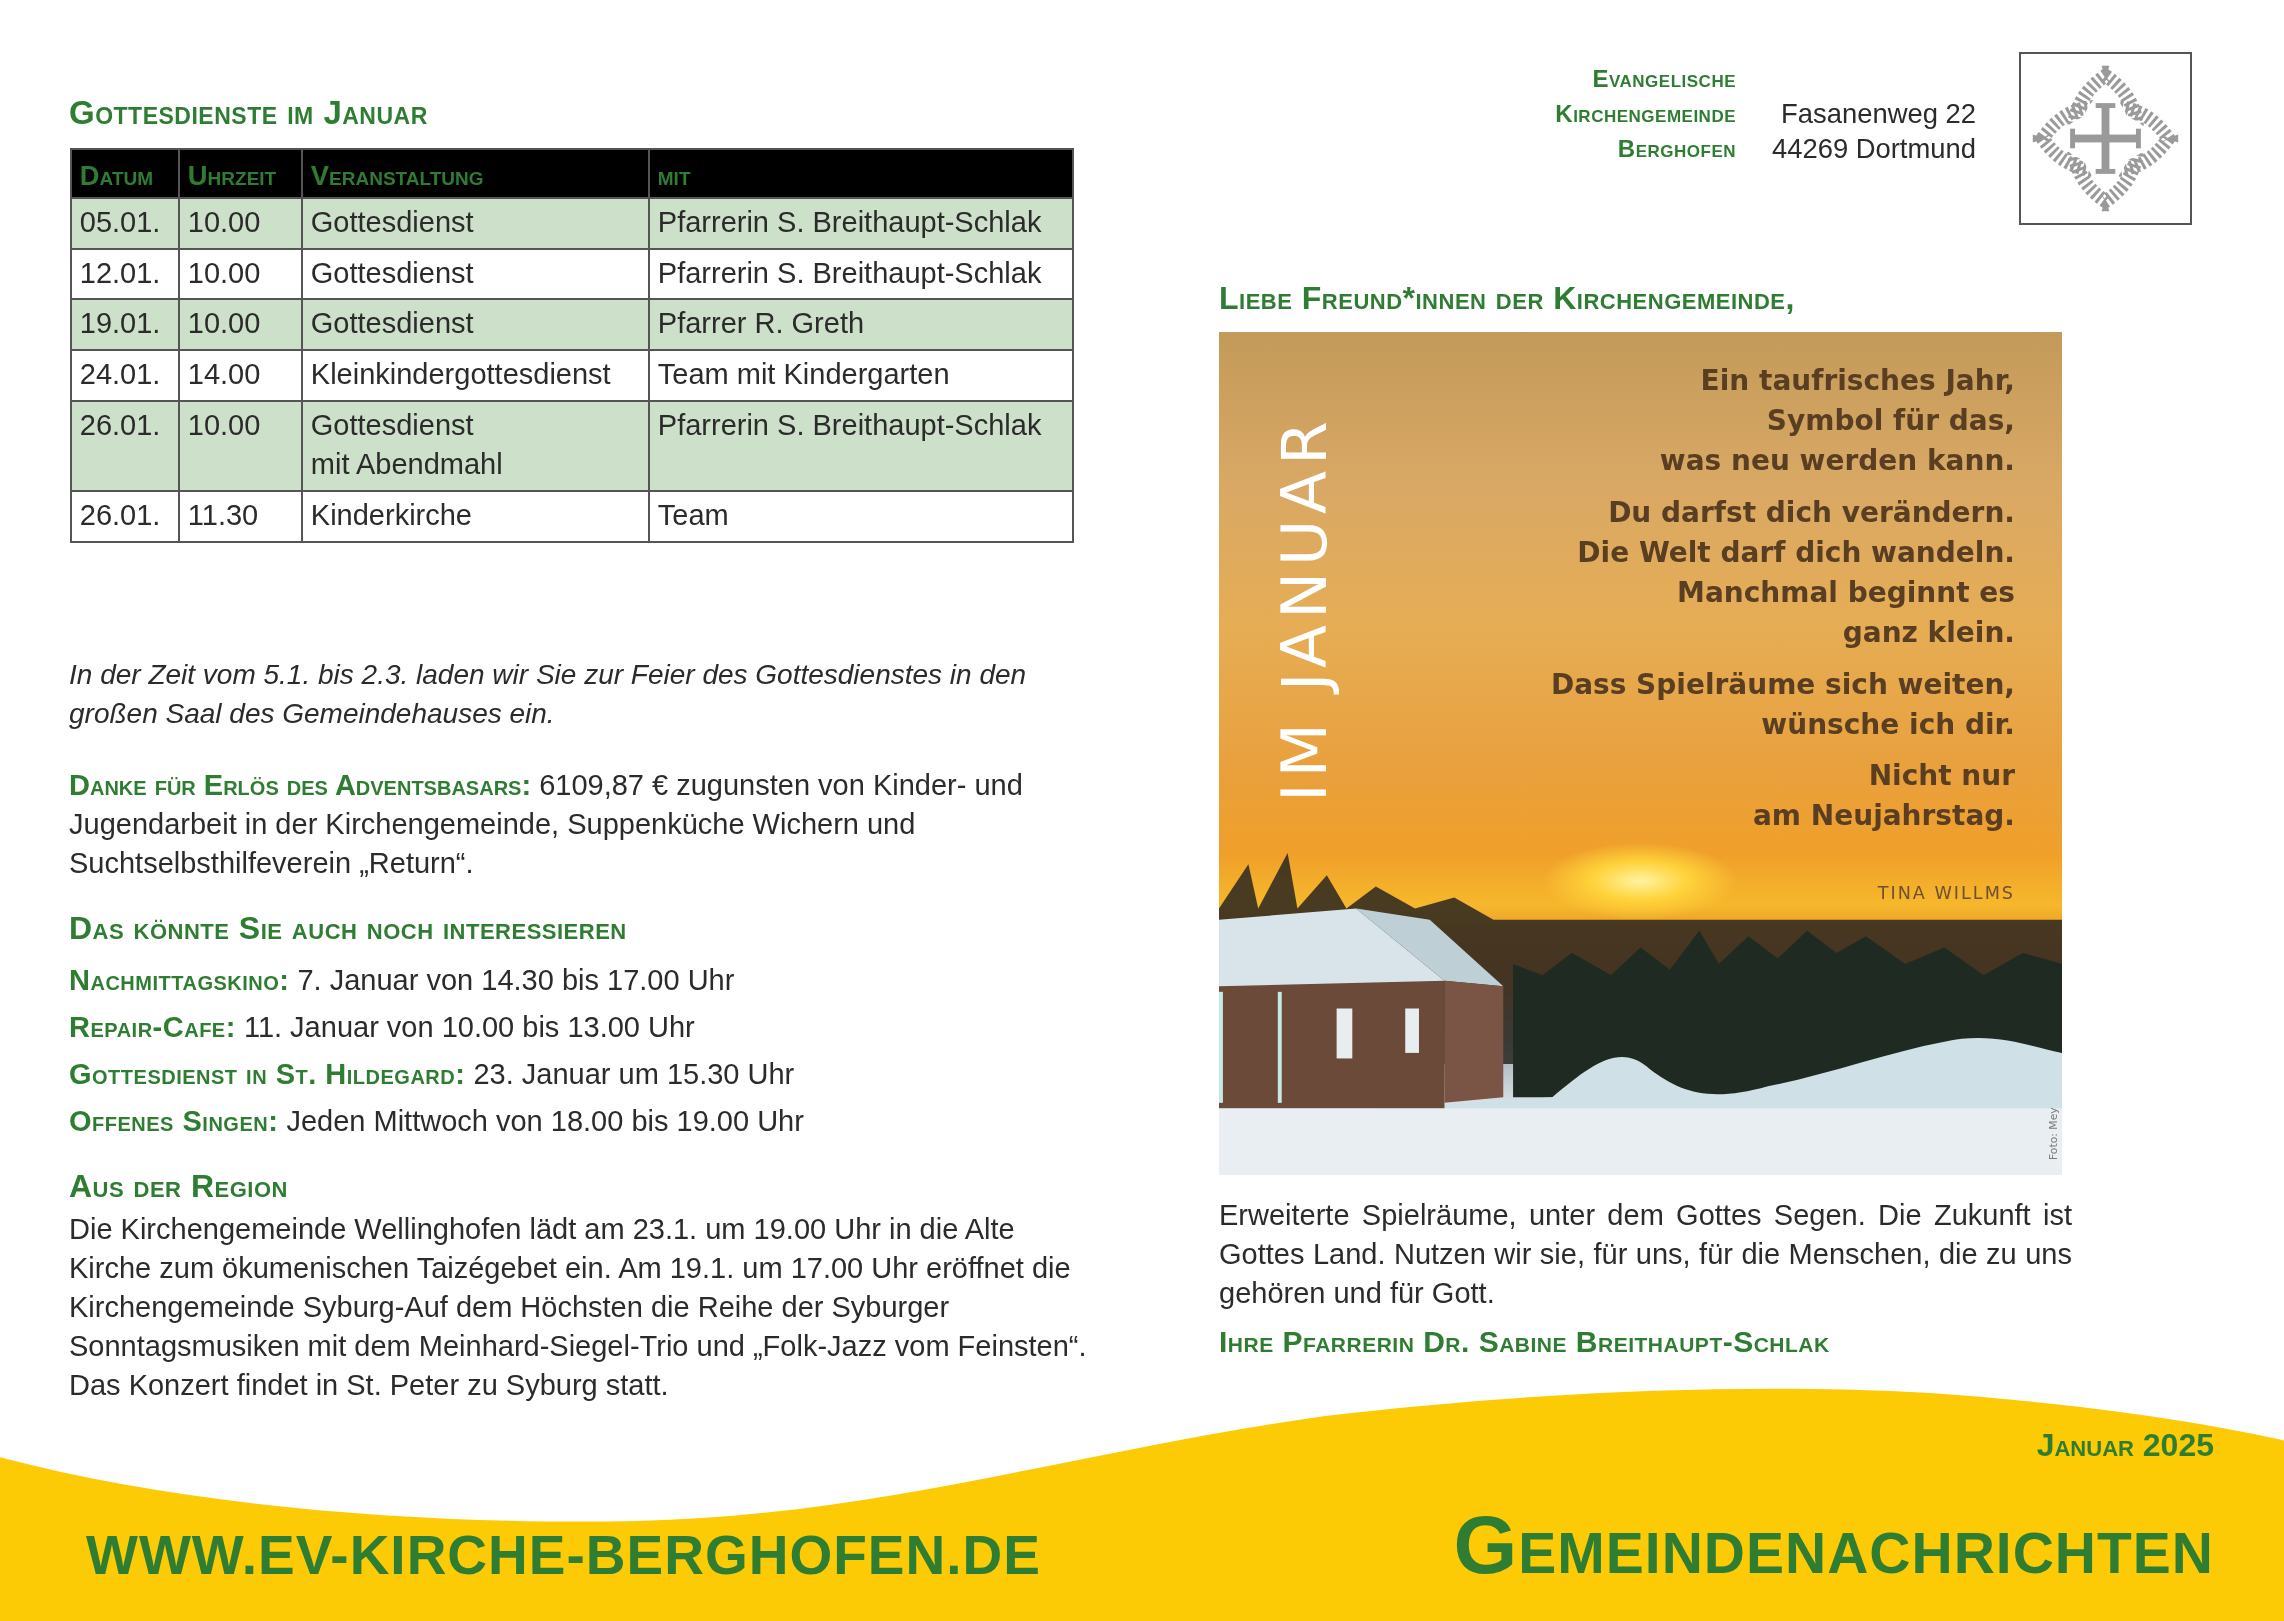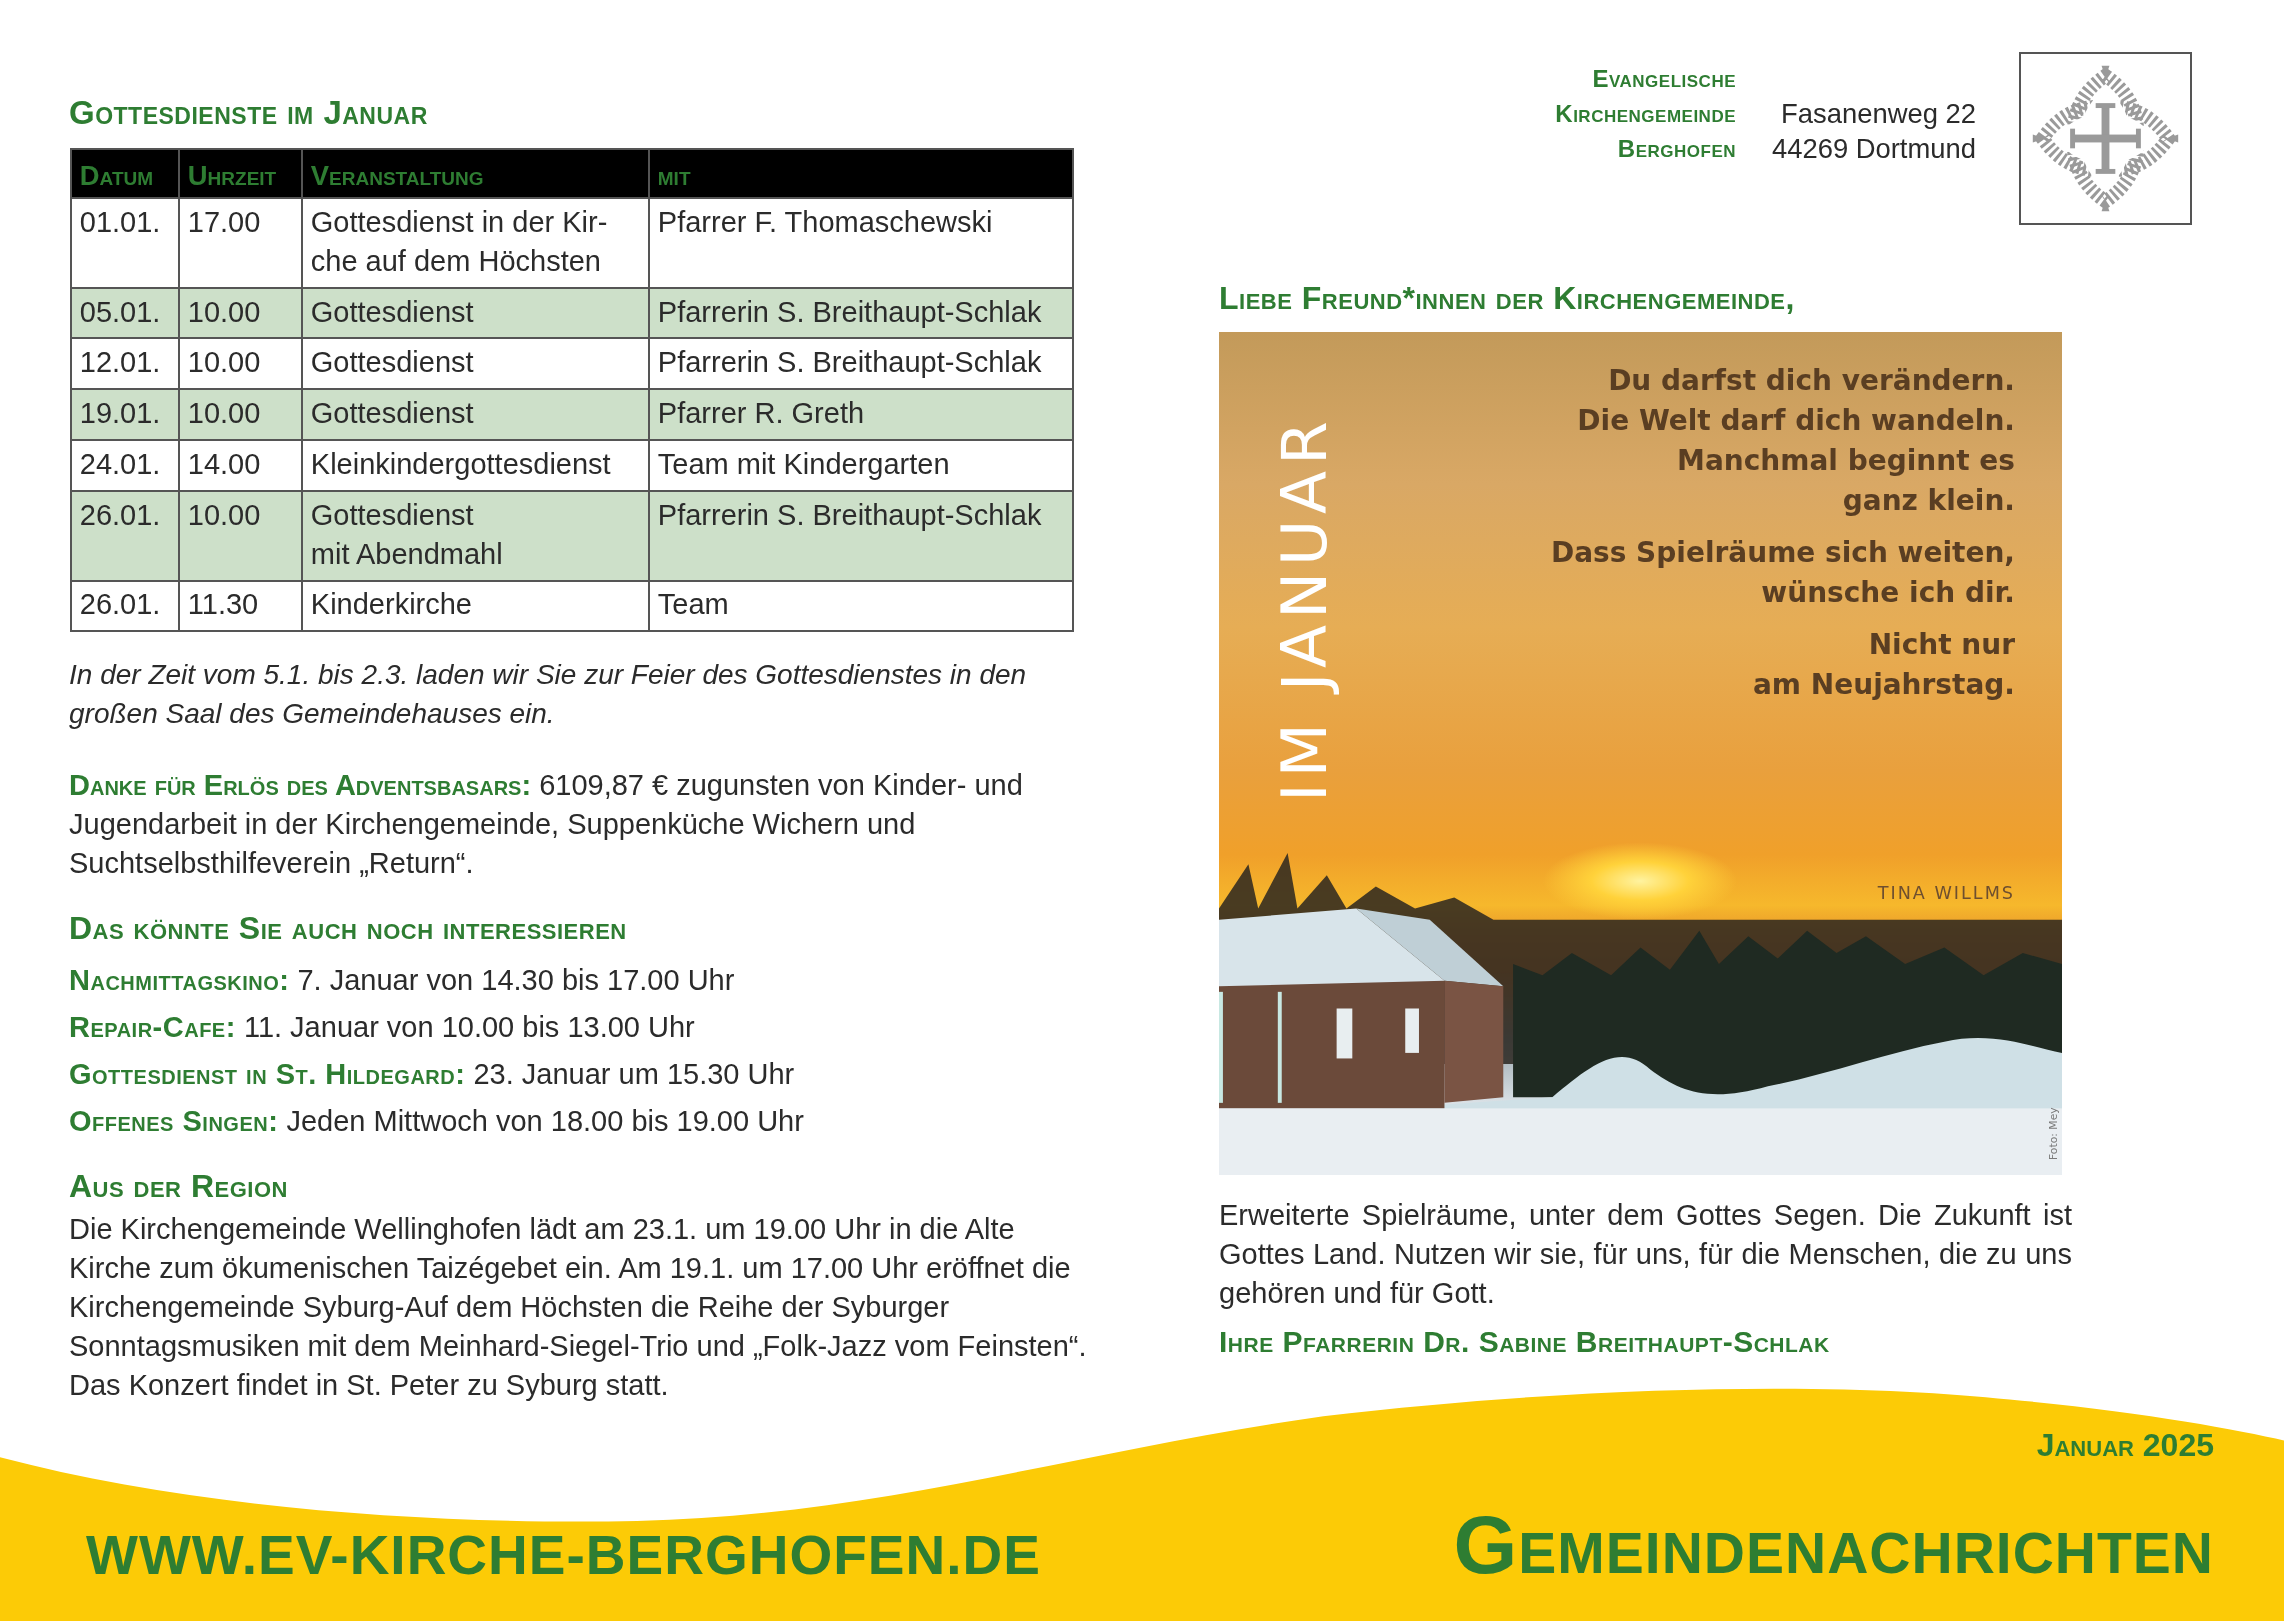--- a/index.html
+++ b/index.html
@@ -131,27 +131,20 @@
     </colgroup>
   <thead>
     <tr>
       <th>Datum</th>
       <th>Uhrzeit</th>
       <th>Veranstaltung</th>
       <th>mit</th>
     </tr>
   </thead>
   <tbody id="services-body">
-      <tr>
-        <td style="white-space: pre-line;">01.01.</td>
-        <td style="white-space: pre-line;">17.00</td>
-        <td style="white-space: pre-line;">Gottesdienst in der Kir-
-che auf dem Höchsten</td>
-        <td style="white-space: pre-line;">Pfarrer F. Thomaschewski</td>
-      </tr>
       <tr class="shaded">
         <td style="white-space: pre-line;">05.01.</td>
         <td style="white-space: pre-line;">10.00</td>
         <td style="white-space: pre-line;">Gottesdienst</td>
         <td style="white-space: pre-line;">Pfarrerin S. Breithaupt-Schlak</td>
       </tr>
       <tr>
         <td style="white-space: pre-line;">12.01.</td>
         <td style="white-space: pre-line;">10.00</td>
         <td style="white-space: pre-line;">Gottesdienst</td>
@@ -257,20 +250,25 @@
     <path fill="#7a5444" d="M230,125 L290,130 L290,230 L230,235 Z"></path>
     <rect x="120" y="150" width="16" height="45" fill="#e8eef0"></rect>
     <rect x="190" y="150" width="14" height="40" fill="#e8eef0"></rect>
     <rect x="0" y="135" width="4" height="100" fill="#c8e8e2"></rect>
     <rect x="60" y="135" width="4" height="100" fill="#c8e8e2"></rect>
     <rect x="0" y="240" width="860" height="60" fill="#e9eef2"></rect>
   </svg>
   <div id="photo-title">IM JANUAR</div>
   <div id="poem">
       <div class="stanza">
+        <div>Ein taufrisches Jahr,</div>
+        <div>Symbol für das,</div>
+        <div>was neu werden kann.</div>
+      </div>
+      <div class="stanza">
         <div>Du darfst dich verändern.</div>
         <div>Die Welt darf dich wandeln.</div>
         <div>Manchmal beginnt es</div>
         <div>ganz klein.</div>
       </div>
       <div class="stanza">
         <div>Dass Spielräume sich weiten,</div>
         <div>wünsche ich dir.</div>
       </div>
       <div class="stanza">

